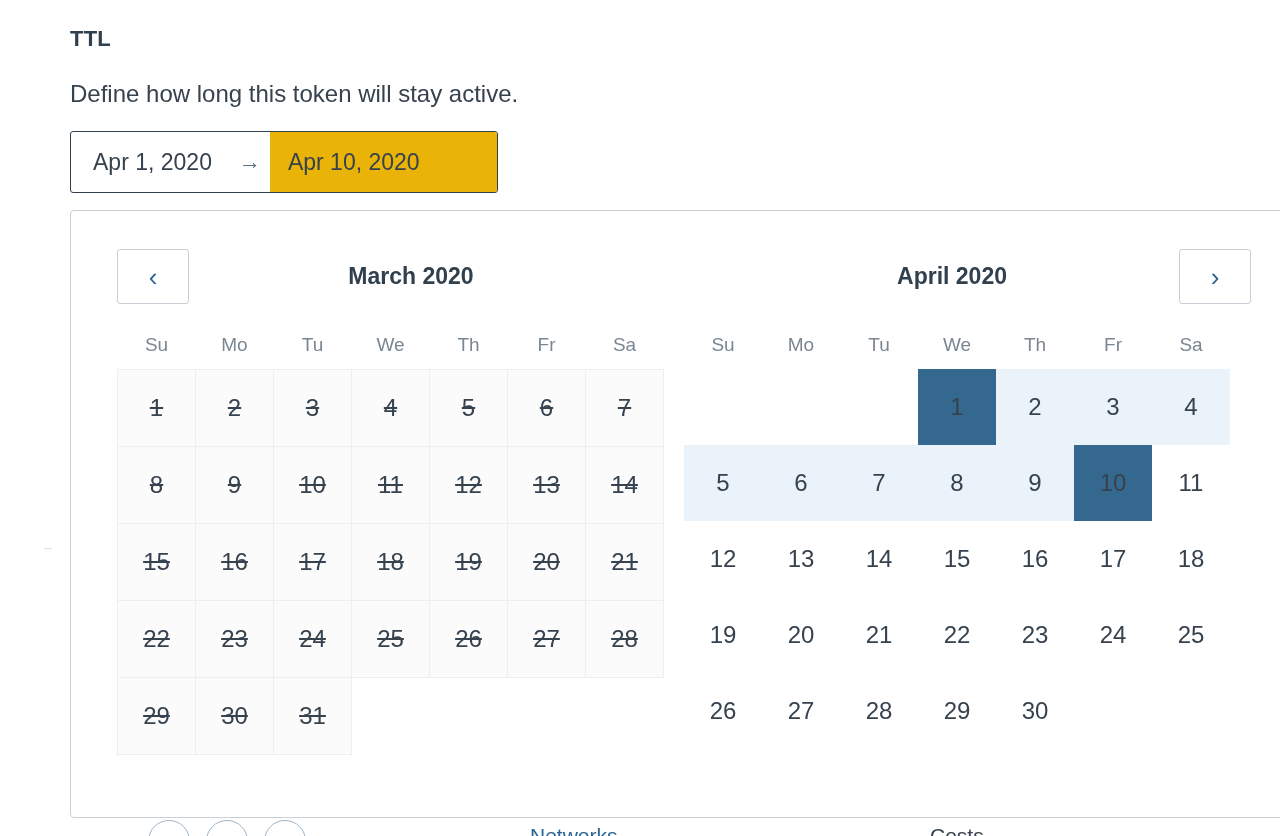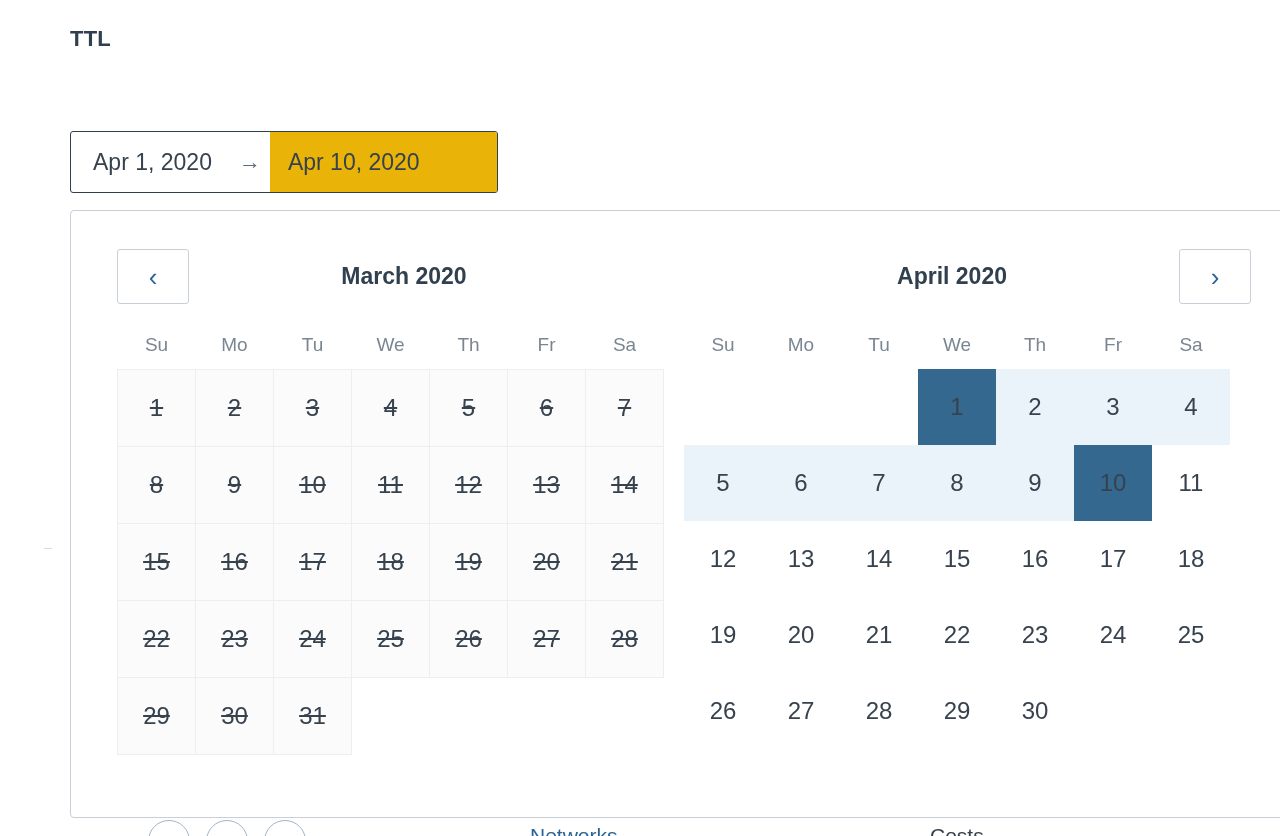--- a/index.html
+++ b/index.html
@@ -121,21 +121,21 @@
   .nav-next { right: 46px; }
 
   .month-title {
     position: absolute;
     top: 52px;
     font-size: 23px;
     font-weight: bold;
     color: #31404e;
     text-align: center;
   }
-  .month-title.left  { left: 34px;  width: 598px; text-align: center; }
+  .month-title.left  { left: 41px;  width: 598px; text-align: center; }
   .month-title.right { right: 46px; width: 598px; }
 
   .months {
     display: flex;
     padding: 0 46px;
     box-sizing: border-box;
   }
   .month {
     width: 598px;
   }
@@ -240,20 +240,21 @@
   .bottom-text.a { left: 486px; }
   .bottom-text.b { left: 886px; color: #36424e; }
   .bottom-text.c { right: 4px; color: #2a6496; }
 </style>
 </head>
 <body>
 
 <div class="page">
 
   <div class="section-title">TTL</div>
+  <div class="section-desc">Define how long this token will stay active.</div>
 
   <div class="range-input">
     <div class="range-start">Apr 1, 2020</div>
     <div class="range-arrow">→</div>
     <div class="range-end">Apr 10, 2020</div>
   </div>
 
   <div class="calendar-popover">
     <div class="cal-header">
       <div class="nav-btn nav-prev">‹</div>

